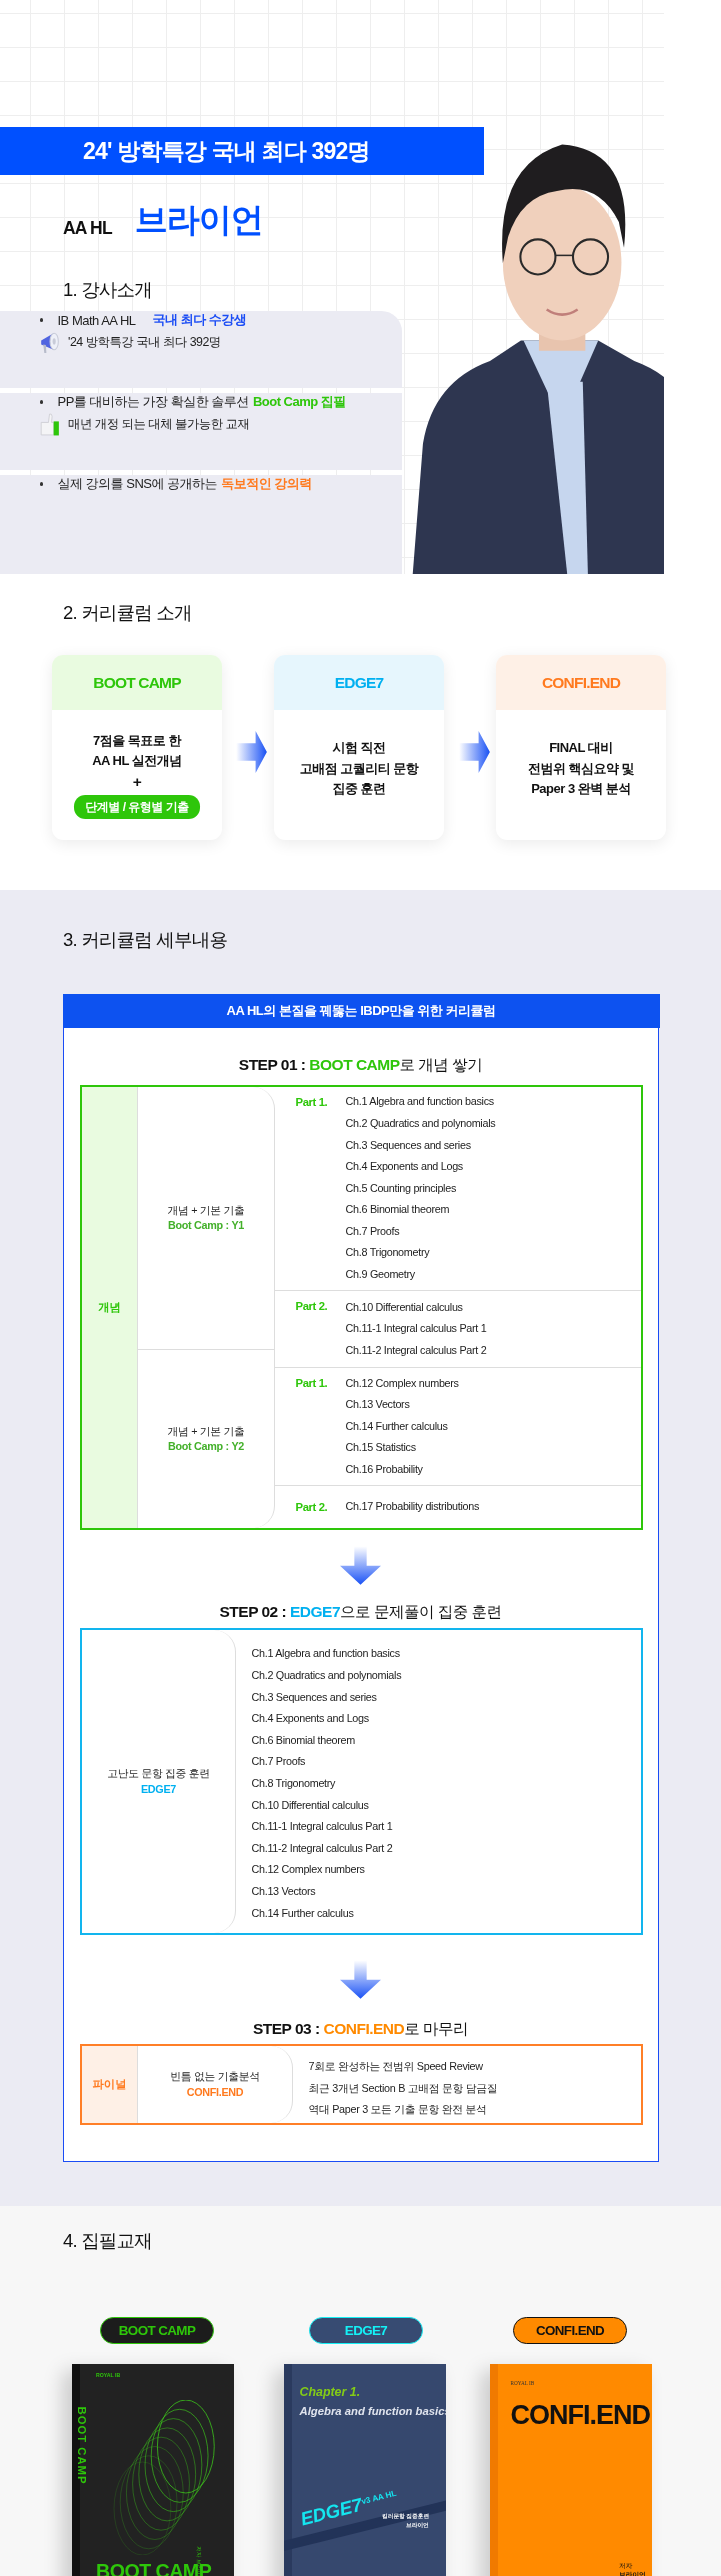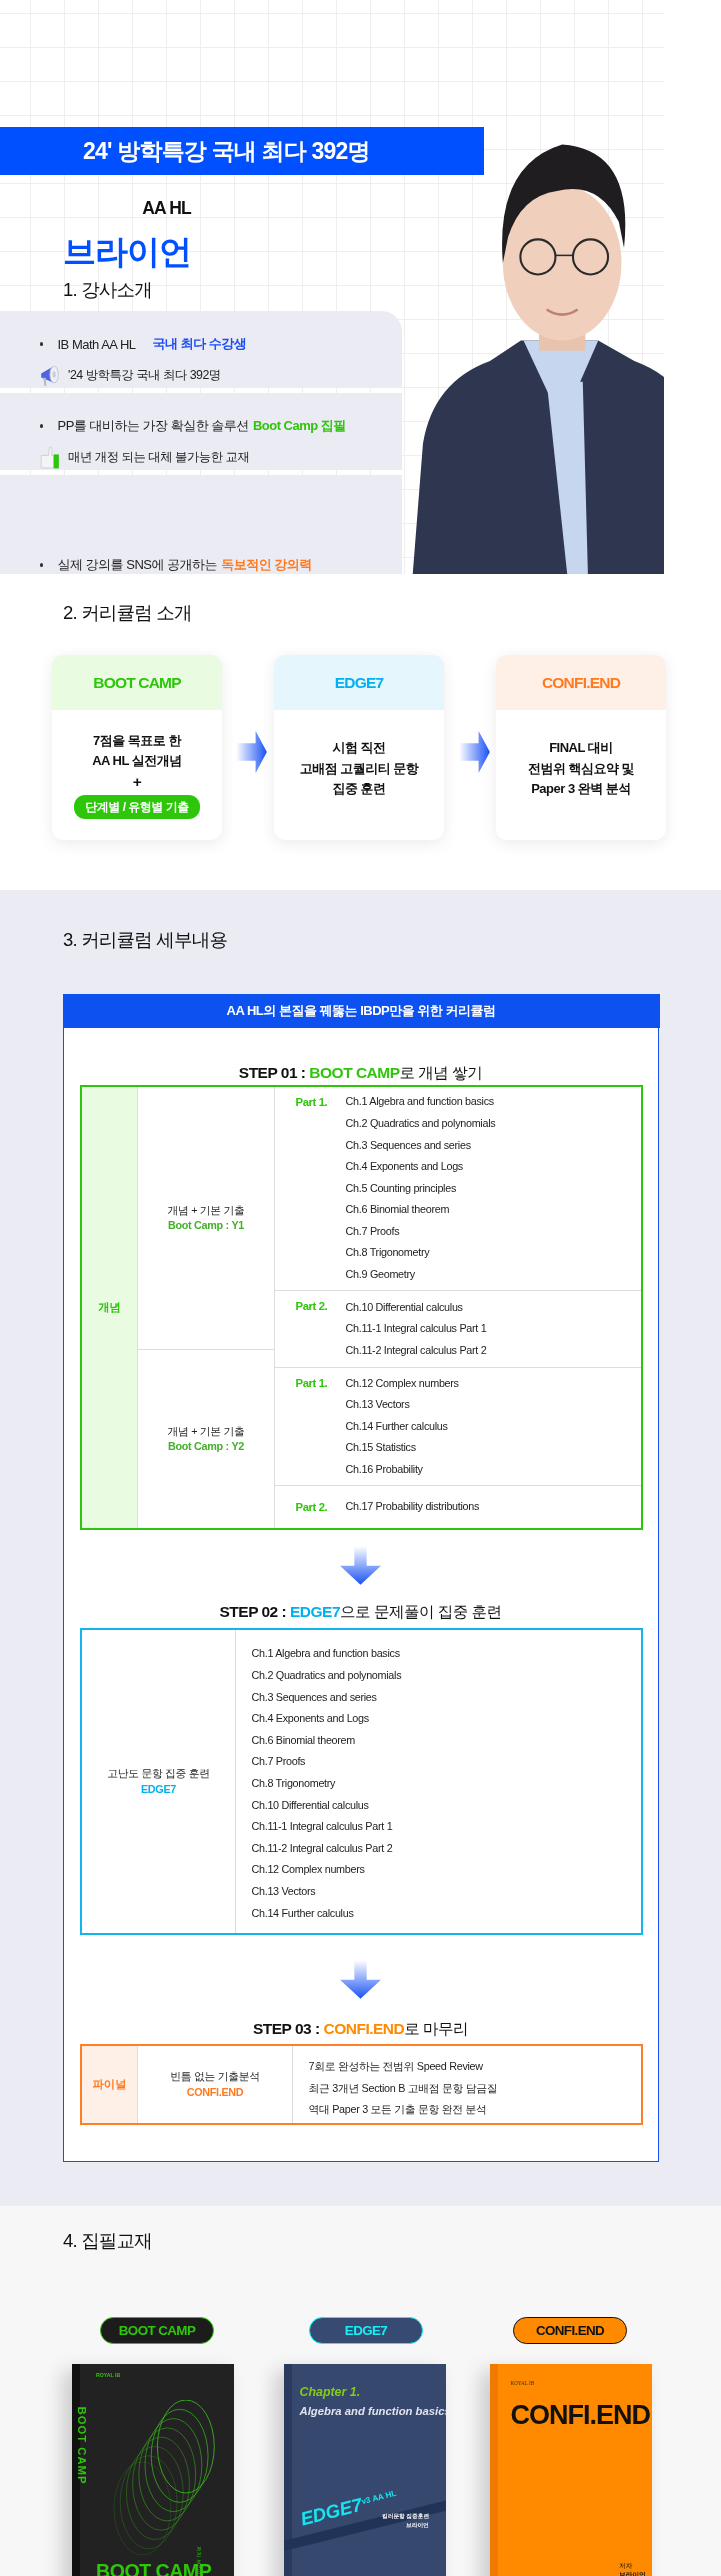--- a/index.html
+++ b/index.html
@@ -6,25 +6,25 @@
   body { width: 721px; height: 2628px; overflow: hidden; background: #ffffff; font-family: "Liberation Sans", "DejaVu Sans", sans-serif; color: #111; }
   .page { position: relative; width: 721px; height: 2628px; }
 
   
   .hero { position: absolute; left: 0; top: 0; width: 664px; height: 574px; background-color: #ffffff;
     background-image: linear-gradient(#eeeeee 1px, transparent 1px), linear-gradient(90deg, #eeeeee 1px, transparent 1px);
     background-size: 34px 34px; background-position: 30px 13px; overflow: hidden; }
   .logo { position: absolute; left: 665px; top: 23px; width: 36px; height: 39px; }
   .banner { position: absolute; left: 0; top: 127px; width: 484px; height: 48px; background: #0050ff; color: #fff; display: flex; align-items: center; }
   .banner span { font-size: 23px; font-weight: 700; letter-spacing: -0.8px; padding-left: 83px; }
-  .name-row { position: absolute; left: 63px; top: 198px; display: flex; align-items: flex-end; gap: 7px; flex-direction: column; }
+  .name-row { position: absolute; left: 63px; top: 198px; display: flex; align-items: flex-end; gap: 23px; }
   .name-row .sub { font-size: 17.5px; font-weight: 700; letter-spacing: -0.8px; padding-bottom: 4.1px; }
   .name-row .name { font-size: 33px; font-weight: 700; color: #0050ff; letter-spacing: -1px; }
   .sec-title { position: absolute; left: 63px; font-size: 18.5px; font-weight: 400; letter-spacing: -0.8px; color: #111; }
-  .intro-box { position: absolute; left: 0; width: 402px; background: #ebebf3; padding-left: 41px; display: flex; flex-direction: column; justify-content: flex-end; gap: 9px; }
+  .intro-box { position: absolute; left: 0; width: 402px; background: #ebebf3; padding-left: 41px; display: flex; flex-direction: column; justify-content: flex-start; gap: 0; }
   .intro-box.first { border-top-right-radius: 20.6px; }
   .bullet { font-size: 13px; letter-spacing: -0.5px; color: #222; display: flex; align-items: center; }
   .bullet .dot { width: 3.1px; height: 3.1px; border-radius: 50%; background: #333; margin-right: 14.4px; margin-left: -1px; }
   .hl-blue { color: #1a4cf5; font-weight: 700; margin-left: 17px; }
   .hl-green { color: #2ec60a; font-weight: 700; margin-left: 4.1px; }
   .hl-orange { color: #ff7a1f; font-weight: 700; margin-left: 4.1px; }
   .sub-line { display: flex; align-items: center; font-size: 12.4px; letter-spacing: -0.5px; color: #222; margin-left: -3.1px; }
   .sub-line .ico { width: 23px; height: 26px; margin-right: 7.2px; }
 
   .photo { position: absolute; left: 392px; top: 93px; width: 330px; height: 482px; }
@@ -40,21 +40,21 @@
   .arrow-r { position: absolute; top: 76px; width: 31px; height: 42px; }
 
   
   .sec3 { position: absolute; left: 0; top: 890px; width: 721px; height: 1316px; background: #ebebf3; }
   .container { position: absolute; left: 63px; top: 994px; width: 596px; height: 1168px; background: #fff; border: 1.5px solid #1a4cf5; }
   .container .chead { height: 34px; background: #0d52f0; color: #fff; font-size: 13px; font-weight: 700; letter-spacing: -0.5px; display: flex; align-items: center; justify-content: center; margin: -1.5px -1.5px 0 -1.5px; }
   .step-title { position: absolute; left: 0; width: 721px; text-align: center; font-size: 15.5px; letter-spacing: -0.5px; }
   .step-title b { font-weight: 700; }
   .ctable { position: absolute; left: 80px; width: 563px; border: 2.6px solid; display: flex; background: #fff; }
   .ctable .c1 { display: flex; align-items: center; justify-content: center; text-align: center; font-size: 11.3px; font-weight: 700; line-height: 15.5px; border-right: 0.5px solid #ddd; }
-  .ctable .c2 { display: flex; flex-direction: column; border-right: 0.5px solid #ddd; }
+  .ctable .c2 { display: flex; flex-direction: column; border-right: 0.5px solid #ddd; border-radius: 22px; }
   .ctable .c2 .cell { display: flex; flex-direction: column; align-items: center; justify-content: center; font-size: 10.8px; line-height: 15.5px; letter-spacing: -0.3px; text-align: center; color: #222; }
   .ctable .c2 .cell b { font-weight: 700; }
   .ctable .c3 { flex: 1; display: flex; flex-direction: column; }
   .part { display: flex; border-bottom: 0.5px solid #ddd; padding: 0 0 0 20.6px; align-items: center; }
   .part:last-child { border-bottom: none; }
   .part .plabel { width: 50px; font-size: 11.3px; font-weight: 700; color: #2ec60a; align-self: flex-start; letter-spacing: -0.4px; }
   .part .chs { display: flex; flex-direction: column; }
   .ch { font-size: 10.8px; line-height: 21.6px; letter-spacing: -0.3px; color: #222; }
   .arrow-d { position: absolute; left: 340px; width: 41px; height: 39px; }
 
@@ -181,21 +181,21 @@
       </div>
     </div>
   </div>
 
   <section class="sec3"></section>
   <div class="sec-title" style="top:927px;">3. 커리큘럼 세부내용</div>
   <div class="container">
     <div class="chead">AA HL의 본질을 꿰뚫는 IBDP만을 위한 커리큘럼</div>
   </div>
 
-  <div class="step-title" style="top:1055px;margin-top:8px;">
+  <div class="step-title" style="top:1055px;">
     <b>STEP 01 : </b><b style="color:#2ec60a;">BOOT CAMP</b><span>로 개념 쌓기</span>
   </div>
   <div class="ctable" style="top:1085px;height:445px;border-color:#2ec60a;">
     <div class="c1" style="width:56px;background:#e9fbe0;color:#2ec60a;">개념</div>
     <div class="c2" style="width:137px;">
       <div class="cell" style="height:263px;border-bottom:0.5px solid #ddd;">
         <span>개념 + 기본 기출</span>
         <b style="color:#43b02a;">Boot Camp : Y1</b>
       </div>
       <div class="cell" style="flex:1;">

